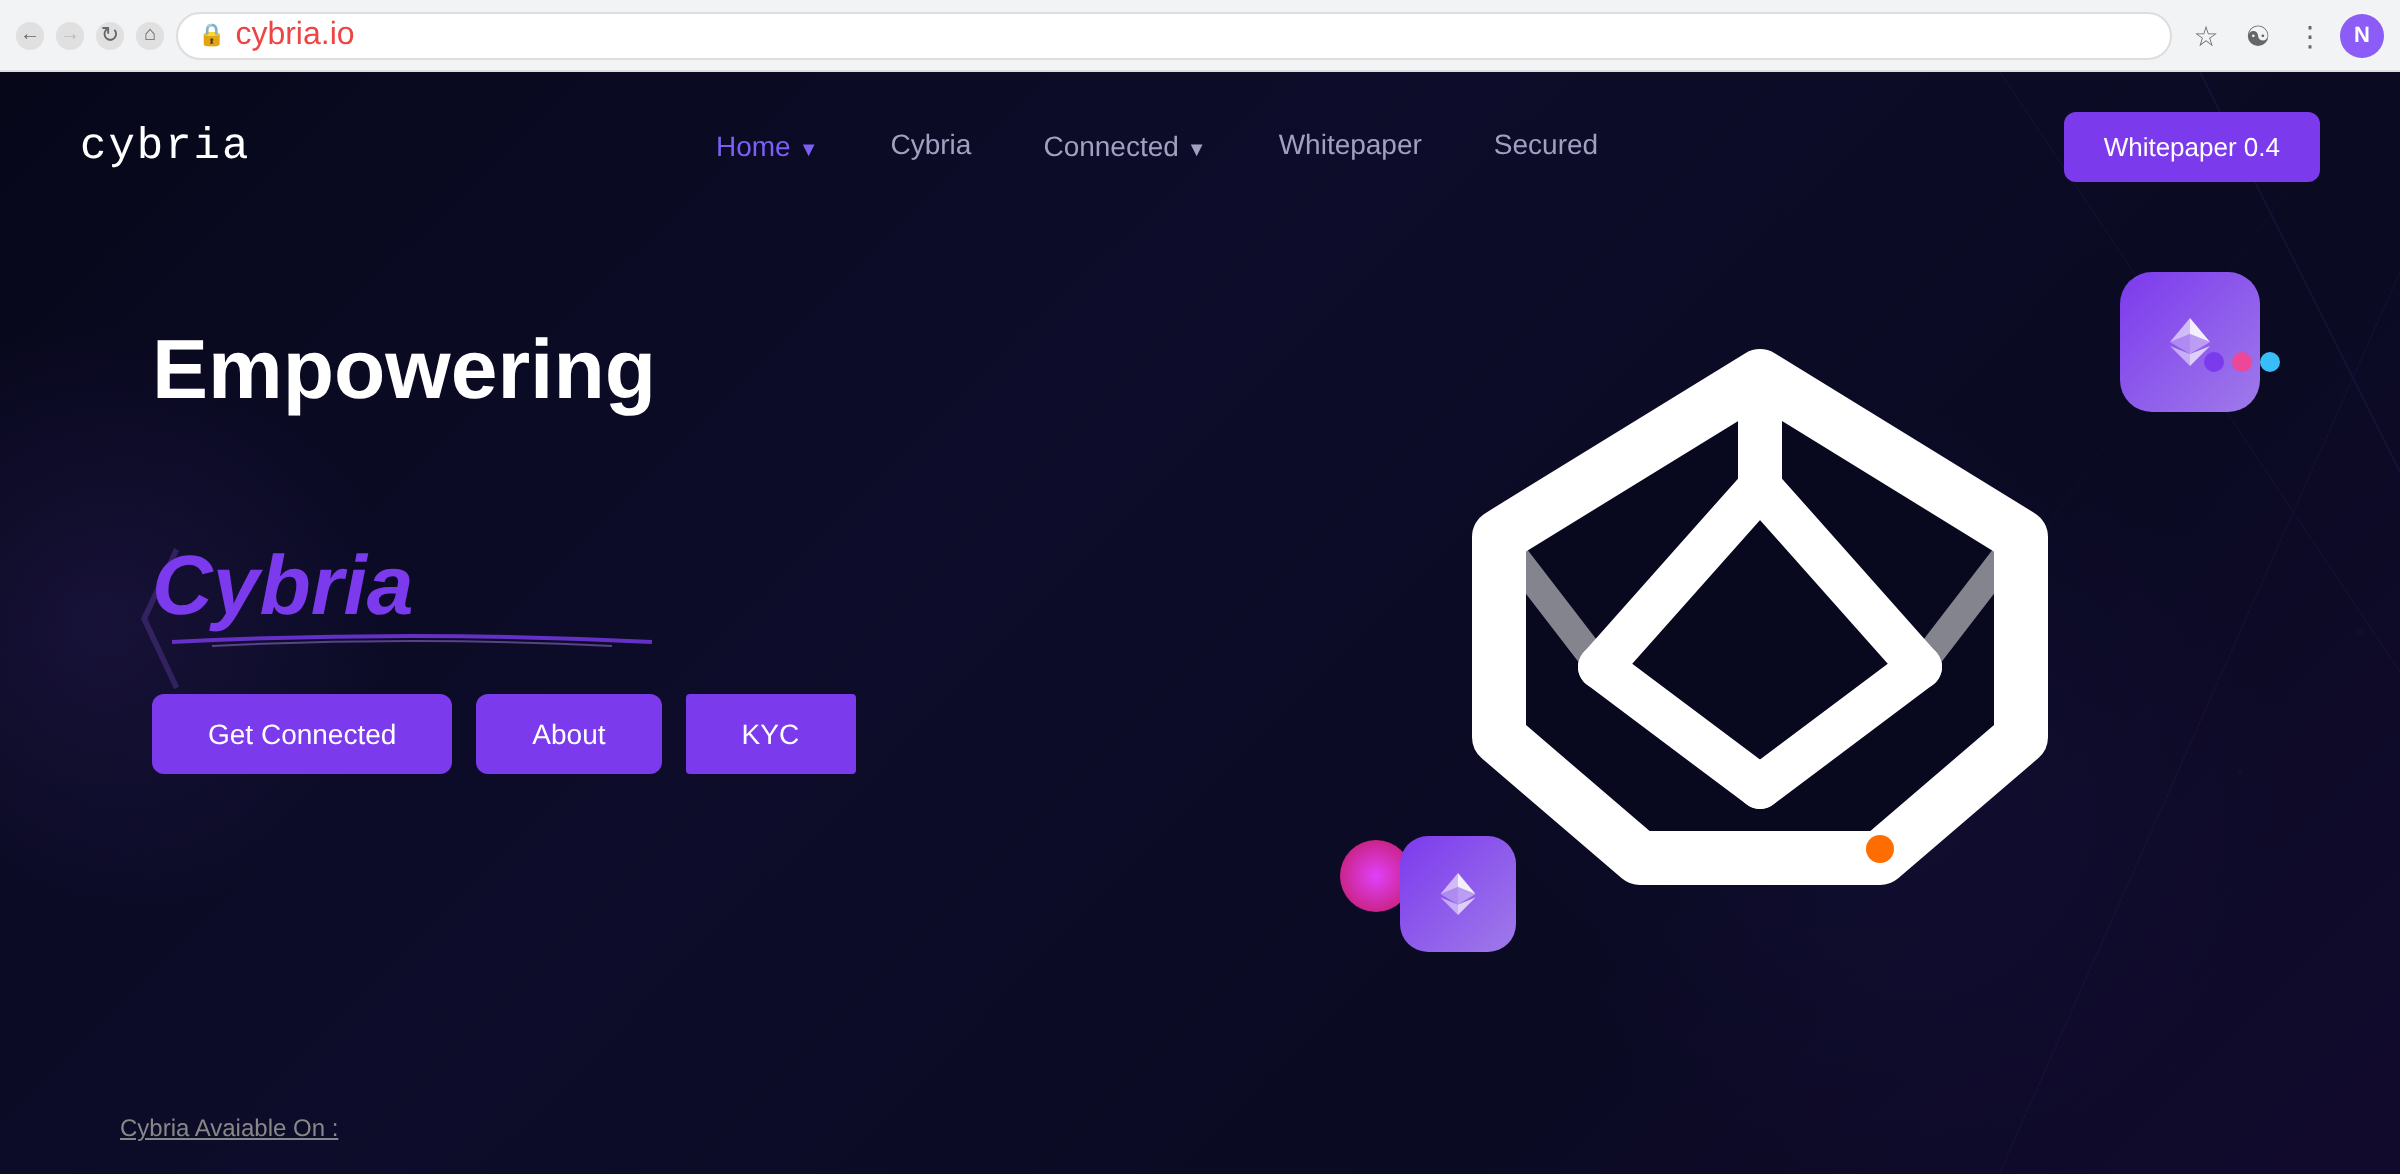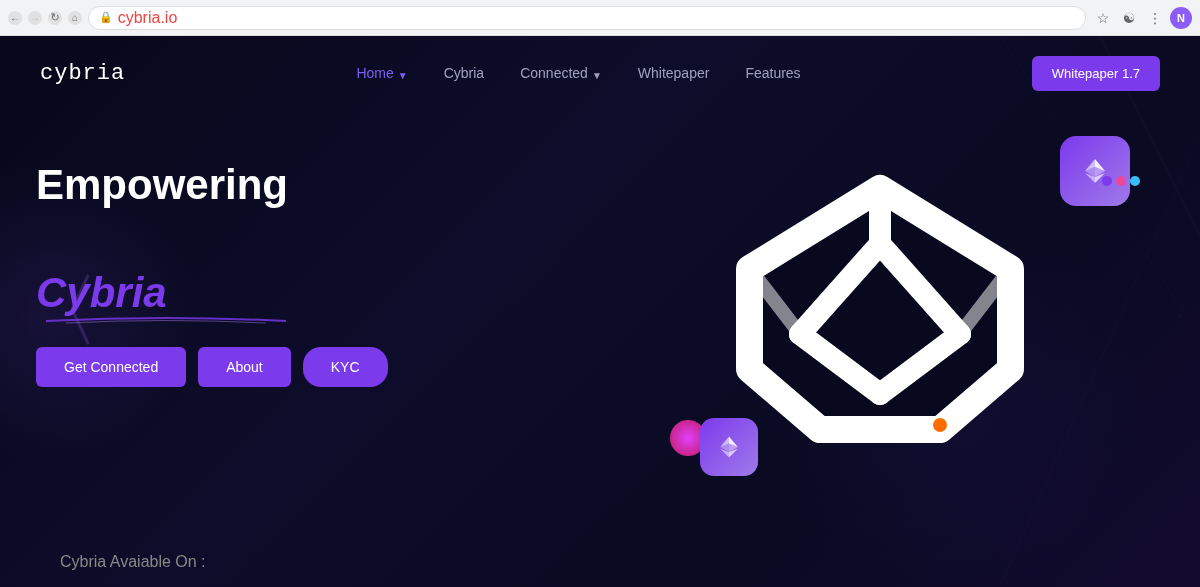--- a/index.html
+++ b/index.html
@@ -144,21 +144,21 @@
       padding: 10px 20px;
       font-size: 13px;
       cursor: pointer;
       font-weight: 500;
     }
 
     
     .hero {
       position: relative;
       z-index: 5;
-      padding: 30px 36px 0;
+      padding: 30px 76px 0;
       display: flex;
       align-items: flex-start;
     }
     .hero-text {
       max-width: 500px;
       padding-top: 20px;
     }
     .hero-title {
       font-size: 42px;
       font-weight: 700;
@@ -208,35 +208,36 @@
       border-radius: 6px;
       padding: 12px 28px;
       font-size: 14px;
       cursor: pointer;
       font-weight: 500;
     }
     .btn-kyc {
       background: #7c3aed;
       color: white;
       border: none;
-      border-radius: 18px;
+      border-radius: 2px;
       padding: 12px 28px;
       font-size: 14px;
       cursor: pointer;
       font-weight: 500;
     }
 
     
     .available-text {
       position: absolute;
       bottom: 16px;
       left: 60px;
-      font-size: 16px;
+      font-size: 12px;
       color: #888;
       z-index: 10;
+      text-decoration: underline;
     }
 
     
     .hero-graphic {
       position: absolute;
       right: 60px;
       top: 80px;
       width: 520px;
       height: 420px;
     }
@@ -356,26 +357,26 @@
           <span class="nav-arrow">▼</span>
         </a>
       </li>
       <li>
         <a class="nav-link">
           <span>Whitepaper</span>
         </a>
       </li>
       <li>
         <a class="nav-link">
-          <span>Features</span>
+          <span>Secured</span>
         </a>
       </li>
     </ul>
 
-    <button class="whitepaper-btn">Whitepaper 1.7</button>
+    <button class="whitepaper-btn">Whitepaper 0.4</button>
   </nav>
 
   <div class="hero">
     <div class="hero-text">
       <div class="hero-title">
         <span>Empowering</span><br>
         <br>
       </div>
 
       <div class="hero-underline">

